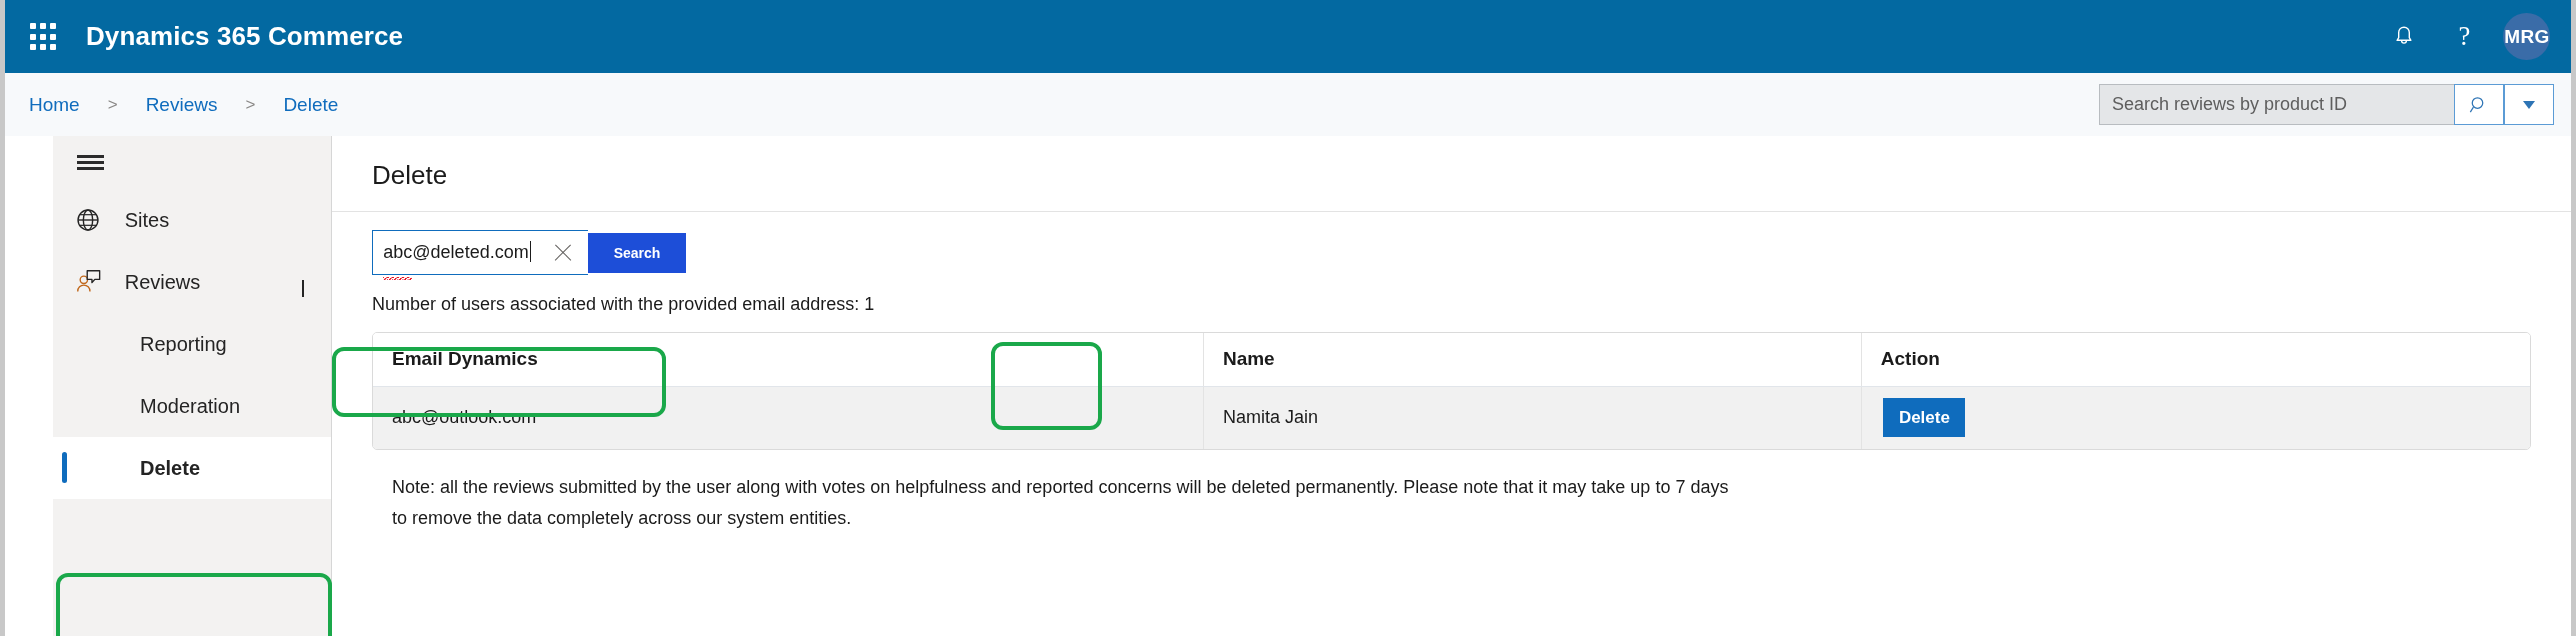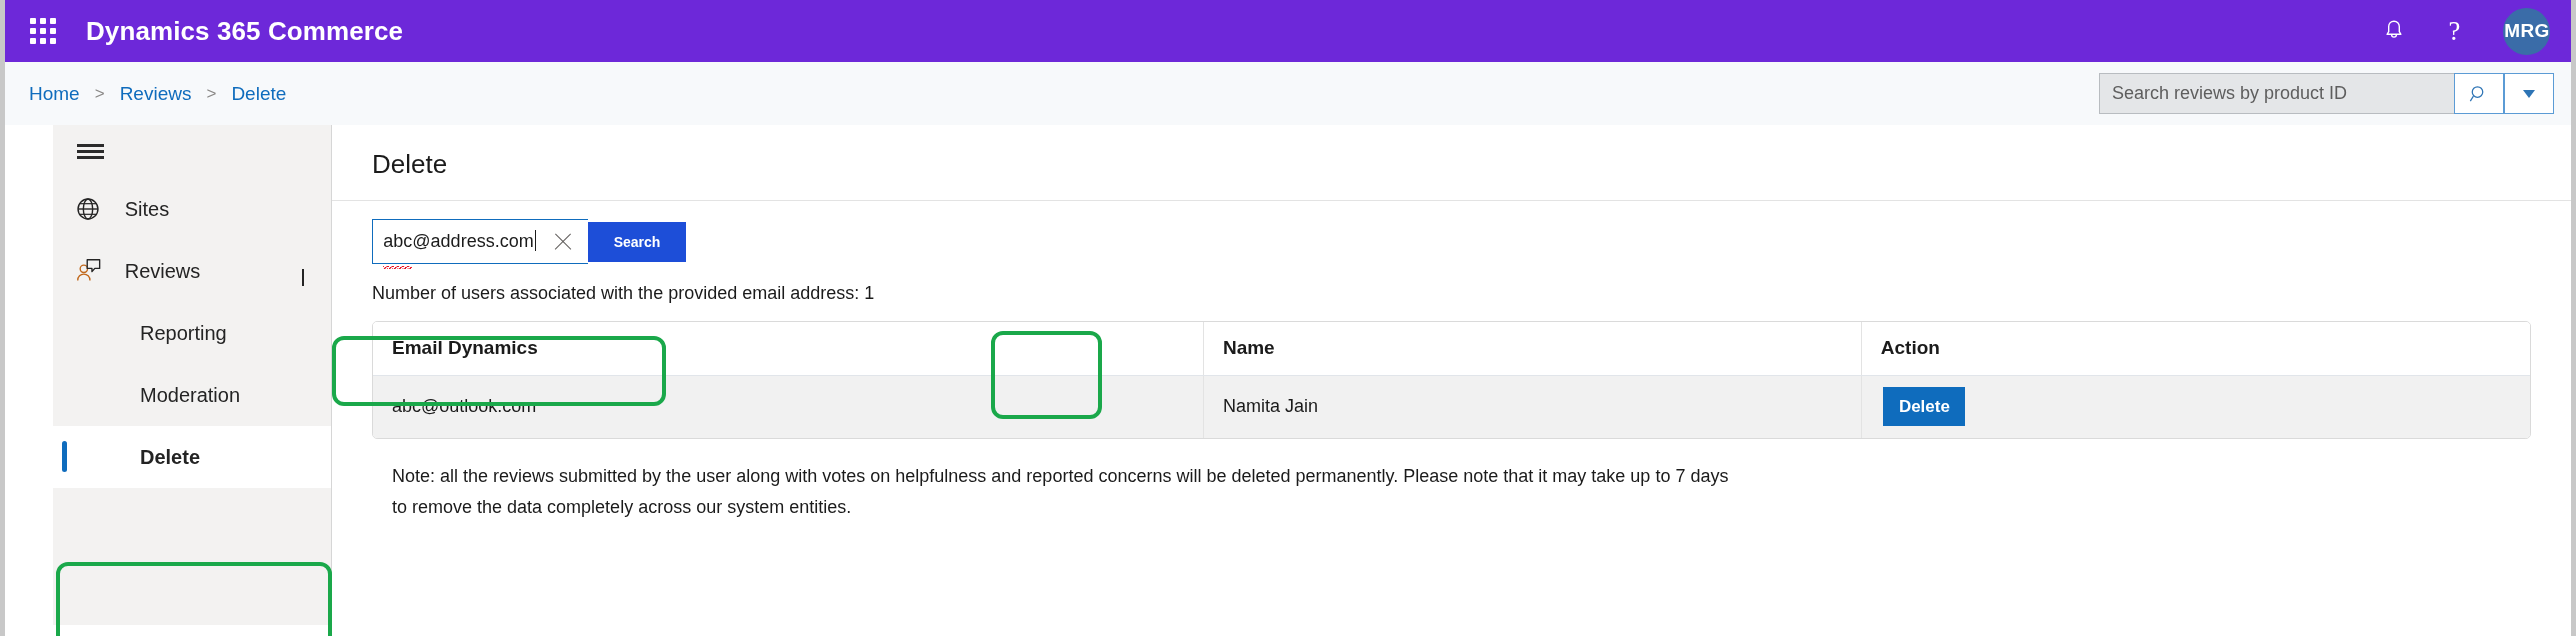--- a/index.html
+++ b/index.html
@@ -17,22 +17,22 @@
     position: relative;
     overflow: hidden;
     background: #ffffff;
     box-sizing: border-box;
     border-left: 5.1px solid #c8c8c8;
     border-right: 5.1px solid #c8c8c8;
   }
 
   
   .topnav {
-    height: 62px;
-    background: #6d28d9;
+    height: 73px;
+    background: #0369a1;
     display: flex;
     align-items: center;
     padding: 0 0 0 15.4px;
     box-sizing: border-box;
   }
   .waffle {
     width: 45px; height: 45px;
     display: flex; align-items: center; justify-content: center;
     cursor: pointer;
     margin-right: 13.7px;
@@ -77,36 +77,36 @@
     font-weight: normal;
   }
   .avatar {
     width: 47px; height: 47px;
     border-radius: 50%;
     background: #3A6CA8;
     color: #ffffff;
     font-size: 19px;
     font-weight: 600;
     display: flex; align-items: center; justify-content: center;
-    margin-left: 19px;
+    margin-left: 9px;
     margin-right: 6.9px;
     cursor: pointer;
     letter-spacing: 0.3px;
   }
 
   
   .crumbbar {
     height: 63px;
     background: #F7F9FB;
     display: flex;
     align-items: center;
     padding: 0 17px 0 24px;
     box-sizing: border-box;
   }
-  .crumbs { display: flex; align-items: center; gap: 3px; }
+  .crumbs { display: flex; align-items: center; gap: 16px; }
   .crumb {
     color: #0F6CBD;
     font-size: 19px;
     cursor: pointer;
     white-space: nowrap;
   }
   .crumb-sep {
     color: #8A8886;
     font-size: 17px;
     margin: 0 12px;
@@ -512,21 +512,21 @@
       <div class="ring" id="ring-sidebar-delete"></div>
     </div>
 
     <div class="main">
 
       <h1 class="page-title">Delete</h1>
       <div class="title-rule"></div>
 
       <div class="search-row">
         <div class="email-input-wrap">
-          <span class="email-text"><span class="misspell">abc</span><span>@address.com</span><span class="caret"></span></span>
+          <span class="email-text"><span class="misspell">abc</span><span>@deleted.com</span><span class="caret"></span></span>
           <span class="clear-x"></span>
         </div>
         <button class="search-btn">Search</button>
       </div>
 
       <div class="count-text">Number of users associated with the provided email address: 1</div>
 
       <div class="tbl-wrap">
         <table class="users">
           <colgroup>

